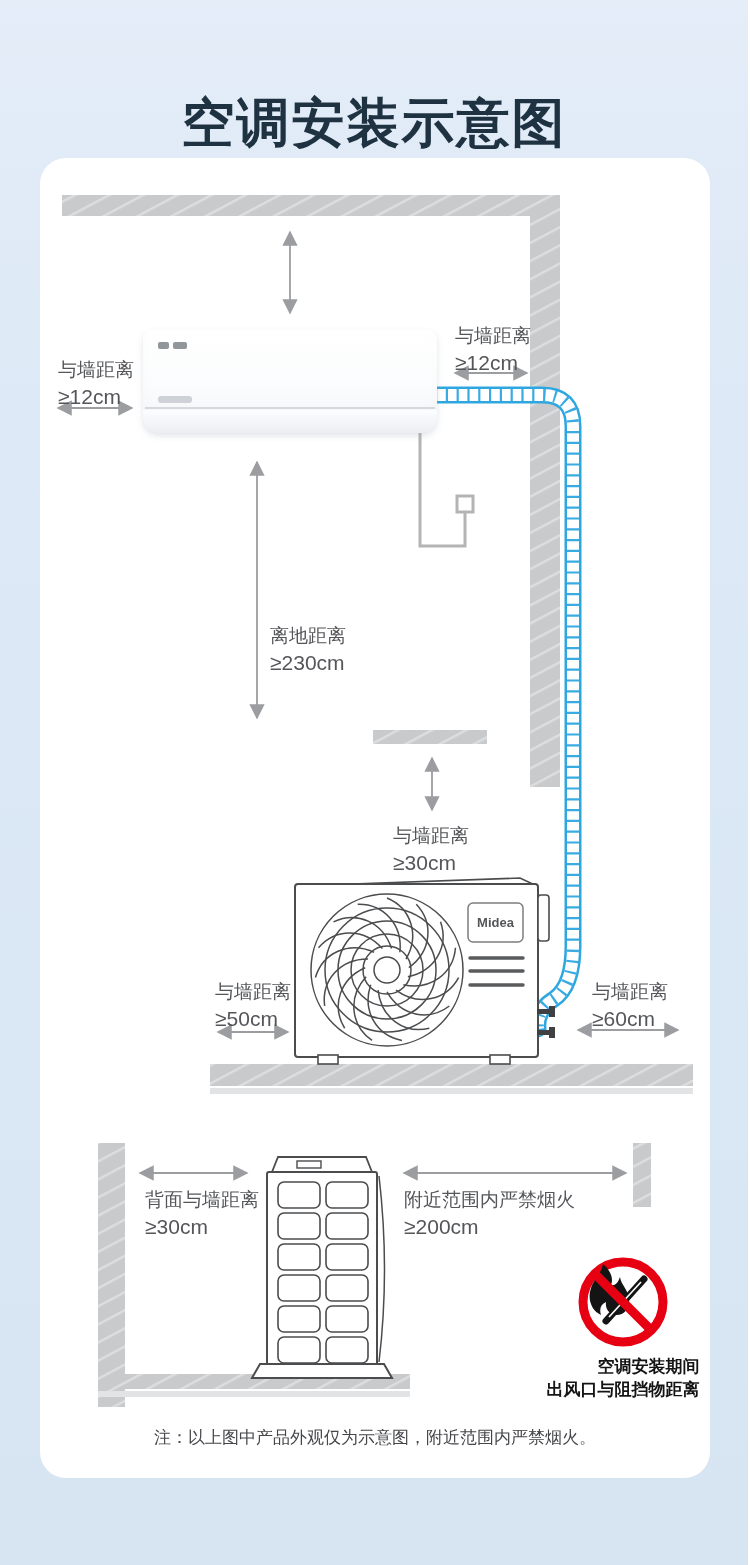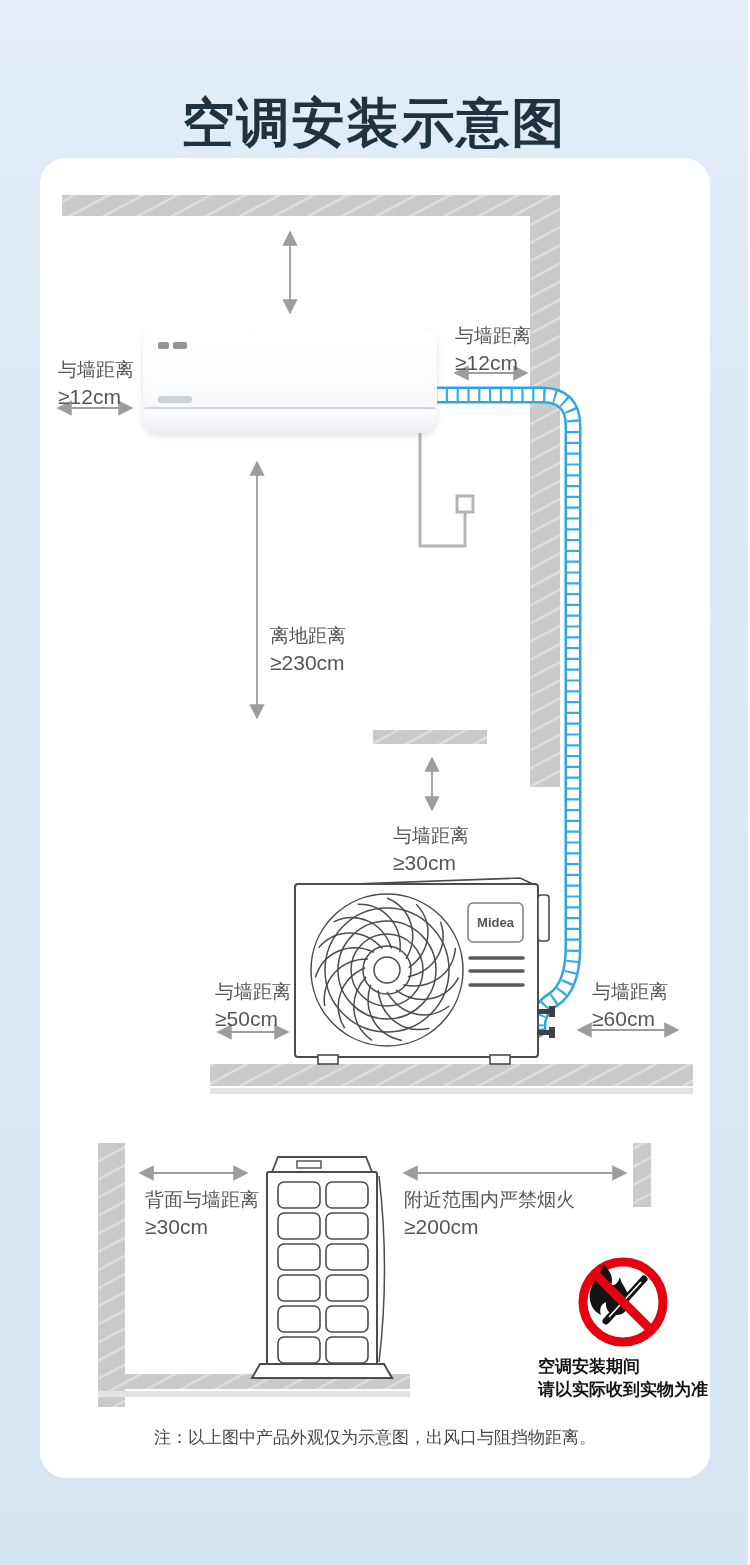--- a/index.html
+++ b/index.html
@@ -8,21 +8,21 @@
           background:linear-gradient(180deg,#e4edf8 0%,#dde9f6 25%,#d7e5f3 100%);}
   .title{position:absolute;top:52px;left:0;right:0;text-align:center;
          font-size:53px;font-weight:900;letter-spacing:2px;color:#1f3242;}
   .card{position:absolute;left:40px;top:158px;width:670px;height:1320px;
         background:#ffffff;border-radius:26px;}
   .diagram-svg{position:absolute;left:0;top:0;}
   
   .lbl{position:absolute;color:#55565a;line-height:27px;white-space:nowrap;}
   .lbl .l1{font-size:19px;display:block;}
   .lbl .l2{font-size:21px;display:block;}
-  .fire-caption{position:absolute;transform:translateX(-50%);text-align:left;
+  .fire-caption{position:absolute;transform:translateX(-50%);text-align:right;
                 color:#141414;font-weight:bold;font-size:17px;line-height:23px;white-space:nowrap;}
   .note{position:absolute;left:0;width:100%;text-align:center;color:#45464a;font-size:17px;}
   
   .indoor{position:absolute;left:103px;top:172px;width:294px;height:103px;
           background:linear-gradient(180deg,#ffffff 0%,#fbfcfd 55%,#f1f3f6 100%);
           border-radius:9px 9px 15px 15px;
           box-shadow:0 3px 6px rgba(150,160,175,.28), inset 0 -20px 18px -16px rgba(185,192,202,.5);}
   .indoor .flap{position:absolute;left:2px;right:2px;bottom:24px;height:0;
                 border-top:2px solid #d5d8dc;}
   .indoor .lip{position:absolute;left:0;right:0;bottom:0;height:23px;
@@ -217,19 +217,19 @@
       <span class="l1">背面与墙距离</span>
       <span class="l2">≥30cm</span>
     </div>
     <div class="lbl" style="left:364px;top:1028px;">
       <span class="l1">附近范围内严禁烟火</span>
       <span class="l2">≥200cm</span>
     </div>
 
     <div class="fire-caption" style="left:583px;top:1197px;">
       <span style="display:block;">空调安装期间</span>
-      <span style="display:block;">请以实际收到实物为准</span>
-    </div>
-
-    <div class="note" style="top:1268px;">注：以上图中产品外观仅为示意图，出风口与阻挡物距离。</div>
+      <span style="display:block;">出风口与阻挡物距离</span>
+    </div>
+
+    <div class="note" style="top:1268px;">注：以上图中产品外观仅为示意图，附近范围内严禁烟火。</div>
 
   </div>
 </div>
 
 </body></html>

